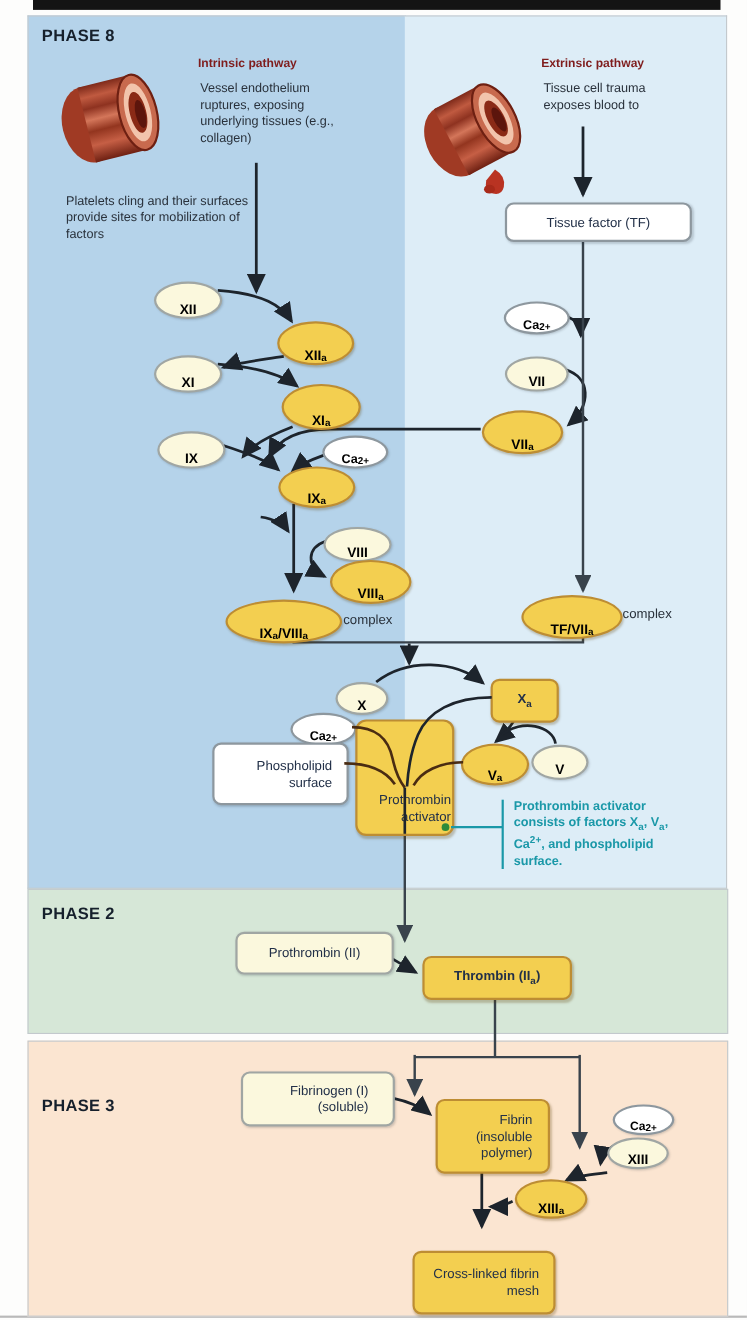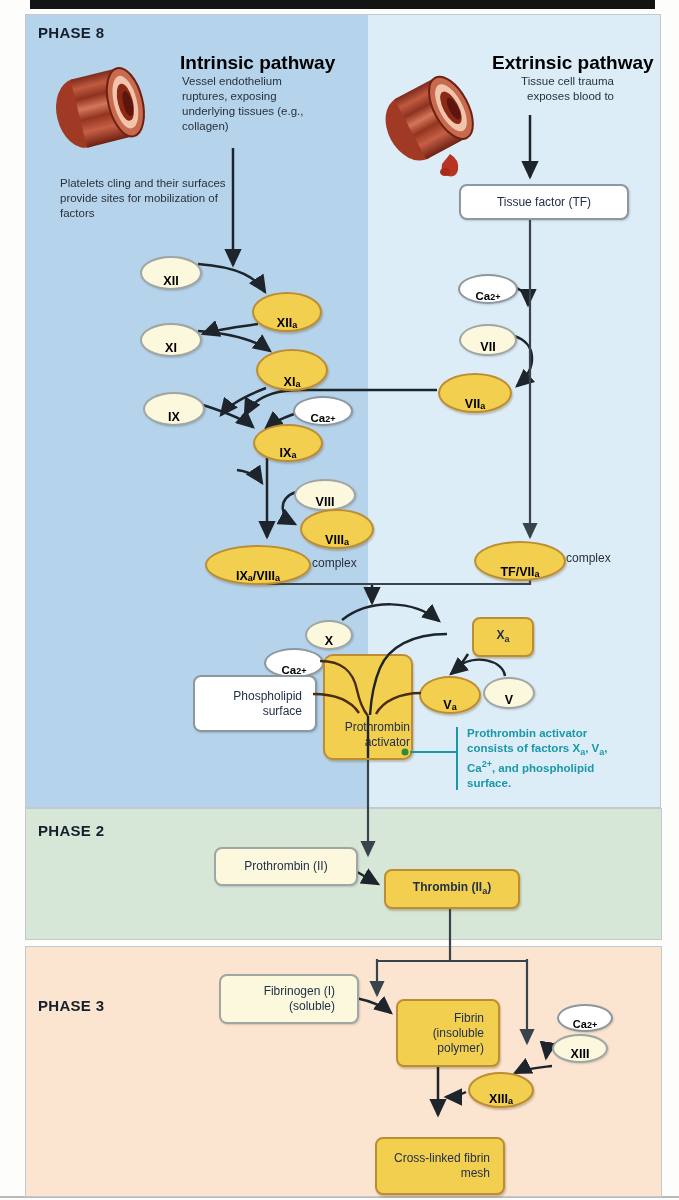--- a/index.html
+++ b/index.html
@@ -6,21 +6,21 @@
   .stage{position:relative;width:679px;height:1200px;background:#fdfdfc;overflow:hidden;
          font-family:"Liberation Sans", sans-serif;}
   .panel{position:absolute;}
   .topbar{position:absolute;left:30px;top:0;width:625px;height:9px;background:#141414;}
   .botline{position:absolute;left:0;top:1196px;width:679px;height:2px;background:#b9b9b9;}
   .p1-left{left:25px;top:14px;width:343px;height:792px;background:#b5d3ea;border:1px solid #c3c9cd;border-right:none;}
   .p1-right{left:368px;top:14px;width:292px;height:792px;background:#ddedf7;border:1px solid #c3c9cd;border-left:none;}
   .p2{left:25px;top:808px;width:635px;height:130px;background:#d6e7d7;border:1px solid #c3c9cd;}
   .p3{left:25px;top:946px;width:635px;height:249px;background:#fbe5d1;border:1px solid #c3c9cd;}
   .phase-label{position:absolute;font-weight:bold;font-size:15px;color:#16202c;letter-spacing:.3px;}
-  .pathway-title{position:absolute;font-weight:bold;font-size:19px;color:#000000;}
+  .pathway-title{position:absolute;font-weight:bold;font-size:11px;color:#7f1d1d;}
   .body-text{position:absolute;font-size:11.5px;color:#29313b;line-height:1.3;}
   .complex-label{position:absolute;font-size:12px;color:#29313b;}
   .oval{position:absolute;display:flex;align-items:flex-end;justify-content:center;
         border-radius:50%;font-weight:bold;font-size:12.5px;color:#000000;z-index:3;}
   .rect{position:absolute;display:flex;align-items:center;justify-content:center;text-align:right;
         font-size:12px;color:#223048;border-radius:8px;z-index:3;line-height:1.25;}
   .gold{background:#f3cf50;border:2px solid #bd8d33;box-shadow:1px 2px 2px rgba(90,60,0,.28);}
   .cream{background:#fbf8dd;border:2px solid #a0a6a3;box-shadow:1px 1px 2px rgba(40,50,60,.2);}
   .white{background:#ffffff;border:2px solid #8d979e;box-shadow:1px 1px 2px rgba(40,50,60,.2);}
   .rect.white,.rect.cream{font-weight:normal;}
@@ -93,21 +93,21 @@
     </g>
     <path d="M72,86 q10,6 8,16 q-2,8 -10,6 q-8,-2 -6,-12 z" fill="#b93322"></path>
     <ellipse cx="67" cy="104" rx="5" ry="4" fill="#a82a1a"></ellipse>
   </svg>
 
   <div class="pathway-title" style="left:180px;top:52px;">Intrinsic pathway</div>
   <div class="body-text" style="left:182px;top:74px;width:122px;">Vessel endothelium ruptures, exposing underlying tissues (e.g., collagen)</div>
   <div class="body-text" style="left:60px;top:176px;width:172px;">Platelets cling and their surfaces provide sites for mobilization of factors</div>
 
   <div class="pathway-title" style="left:492px;top:52px;">Extrinsic pathway</div>
-  <div class="body-text" style="left:494px;top:74px;width:120px;text-align:right;">Tissue cell trauma exposes blood to</div>
+  <div class="body-text" style="left:494px;top:74px;width:120px;">Tissue cell trauma exposes blood to</div>
 
   <svg class="layer" width="679" height="1200" viewBox="0 0 679 1200">
     <defs>
       <marker id="ab" markerWidth="8" markerHeight="7" refX="6.5" refY="3.5" orient="auto">
         <path d="M0,0 L7.5,3.5 L0,7 z" fill="#1d242c"></path>
       </marker>
       <marker id="ag" markerWidth="8" markerHeight="7" refX="6.5" refY="3.5" orient="auto">
         <path d="M0,0 L7.5,3.5 L0,7 z" fill="#39434c"></path>
       </marker>
     </defs>
@@ -204,21 +204,21 @@
   </div>
   <div class="oval gold" style="left:474px;top:541px;width:88px;height:36px;">
     <span>TF/VII</span>
       <sub>a</sub>
   </div>
   <div class="complex-label" style="left:566px;top:551px;">complex</div>
 
   <div class="oval cream" style="left:305px;top:620px;width:44px;height:26px;">
     <span>X</span>
   </div>
-  <div class="rect gold bold" style="left:472px;top:617px;width:58px;height:36px;">
+  <div class="rect gold bold" style="left:446px;top:617px;width:58px;height:36px;">
     <span><span>X</span><sub>a</sub></span>
   </div>
   <div class="oval white" style="left:264px;top:648px;width:56px;height:26px;font-size:11.5px;">
     <span>Ca</span>
       <sup>2+</sup>
   </div>
   <div class="rect white" style="left:193px;top:675px;width:120px;height:53px;">
     <span style="width:94px;">Phospholipid surface</span>
   </div>
   <div class="rect gold" style="left:323px;top:654px;width:90px;height:106px;border-radius:10px;align-items:flex-end;padding-bottom:8px;box-sizing:border-box;">

